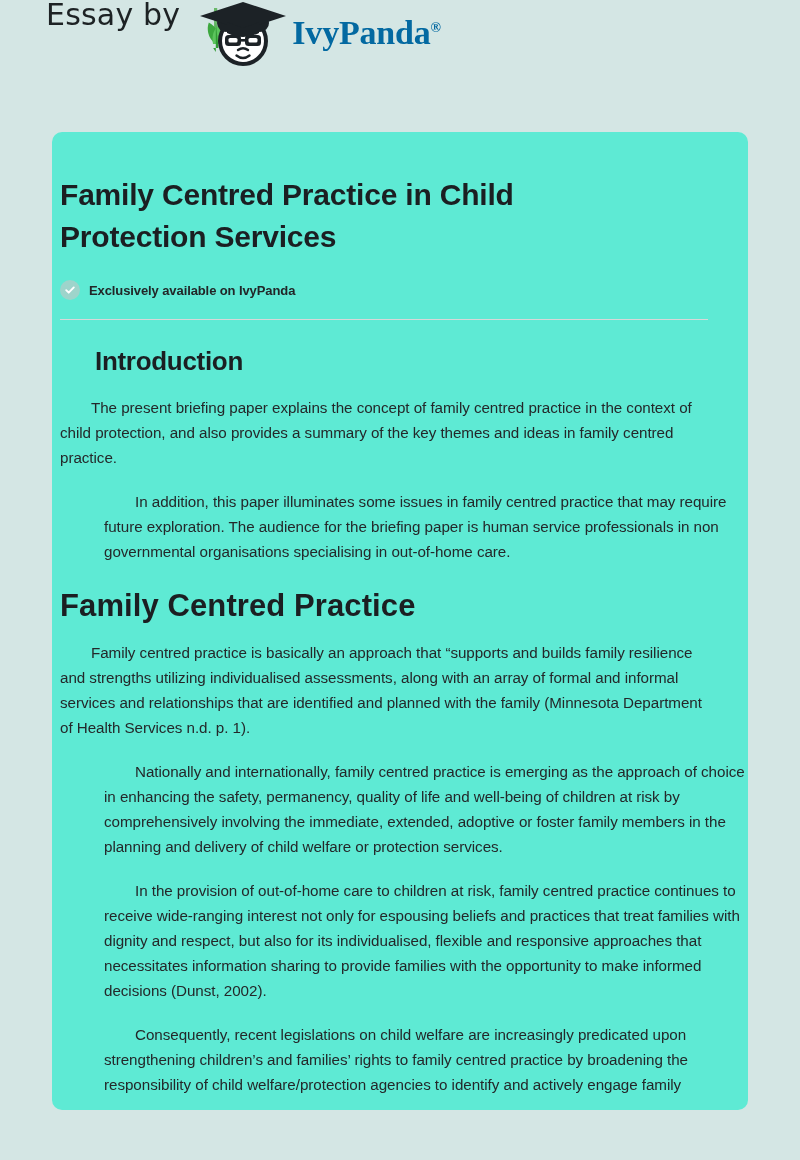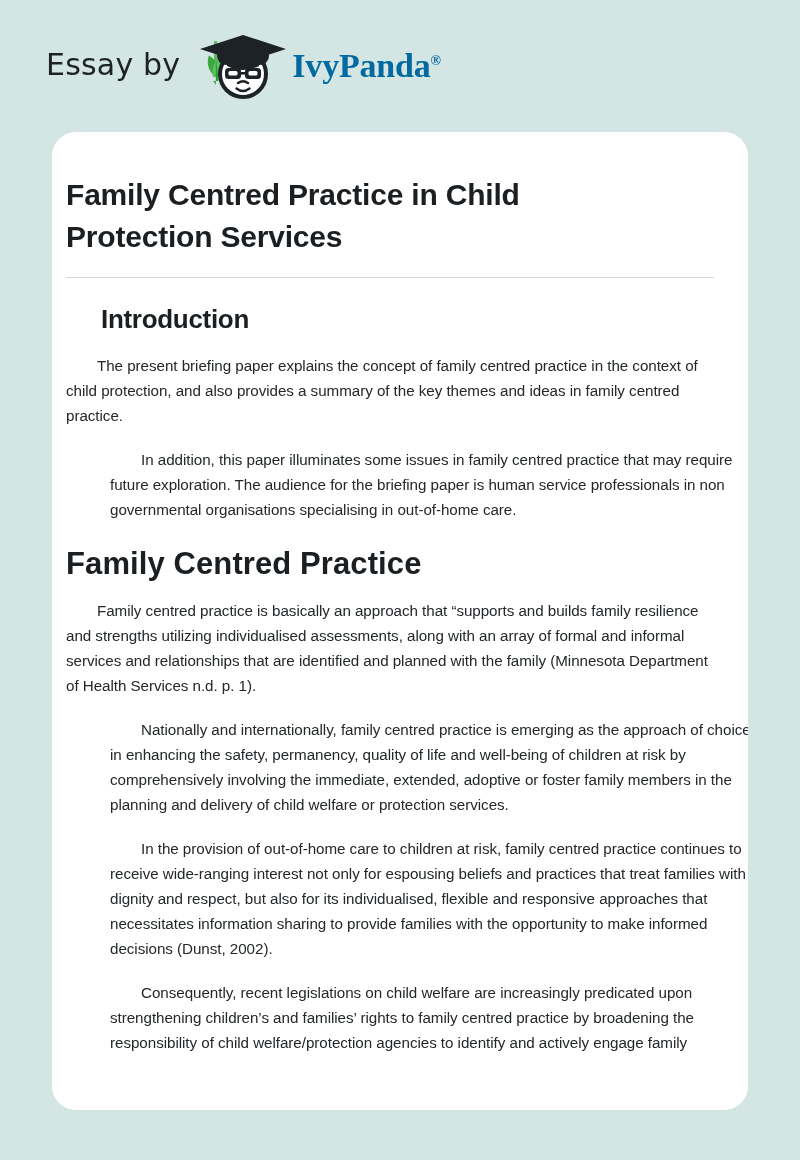--- a/index.html
+++ b/index.html
@@ -16,21 +16,21 @@
     position: relative;
   }
 
   
   .brandbar {
     position: absolute;
     left: 0; top: 0;
     width: 800px;
     height: 132px;
     display: flex;
-    align-items: center;
+    align-items: flex-start;
     padding-left: 46px;
     box-sizing: border-box;
   }
   .brand-essay-by {
     font-family: "DejaVu Sans", sans-serif;
     font-size: 30px;
     font-weight: 400;
     color: #1d2224;
     letter-spacing: 0.2px;
     line-height: 1;
@@ -63,24 +63,24 @@
     font-weight: 700;
   }
 
   
   .paper-card {
     position: absolute;
     left: 52px;
     top: 132px;
     width: 696px;
     height: 978px;
-    background: #ffffff;
-    border-radius: 24px;
+    background: #5eead4;
+    border-radius: 10px;
     box-sizing: border-box;
-    padding: 34px 26px 0 14px;
+    padding: 34px 26px 0 8px;
     overflow: hidden;
   }
   .card-inner {
     padding: 0 0 0 0;
   }
 
   .doc-title {
     font-family: "Liberation Sans", sans-serif;
     font-weight: 700;
     font-size: 30px;
@@ -195,20 +195,28 @@
     </span>
     <span class="brand-wordmark"><span>IvyPanda</span><span class="reg">®</span></span>
   </span>
 </div>
 
 <div class="paper-card">
   <div class="card-inner">
 
     <h1 class="doc-title">Family Centred Practice in Child Protection Services</h1>
 
+    <div class="exclusive-row">
+      <span class="check-badge">
+        <svg width="12" height="12" viewBox="0 0 12 12" xmlns="http://www.w3.org/2000/svg" aria-hidden="true">
+          <path d="M2.2 6.2 L4.7 8.7 L9.8 3.4" stroke="#ffffff" stroke-width="1.9" fill="none" stroke-linecap="round" stroke-linejoin="round"></path>
+        </svg>
+      </span>
+      <span class="exclusive-text">Exclusively available on IvyPanda</span>
+    </div>
 
     <div class="divider"></div>
 
     <h2 class="section-heading h-intro">Introduction</h2>
 
     <p class="body-text">The present briefing paper explains the concept of family centred practice in the context of child protection, and also provides a summary of the key themes and ideas in family centred practice.</p>
 
     <p class="body-text">In addition, this paper illuminates some issues in family centred practice that may require future exploration. The audience for the briefing paper is human service professionals in non governmental organisations specialising in out-of-home care.</p>
 
     <h2 class="section-heading h-fcp">Family Centred Practice</h2>

